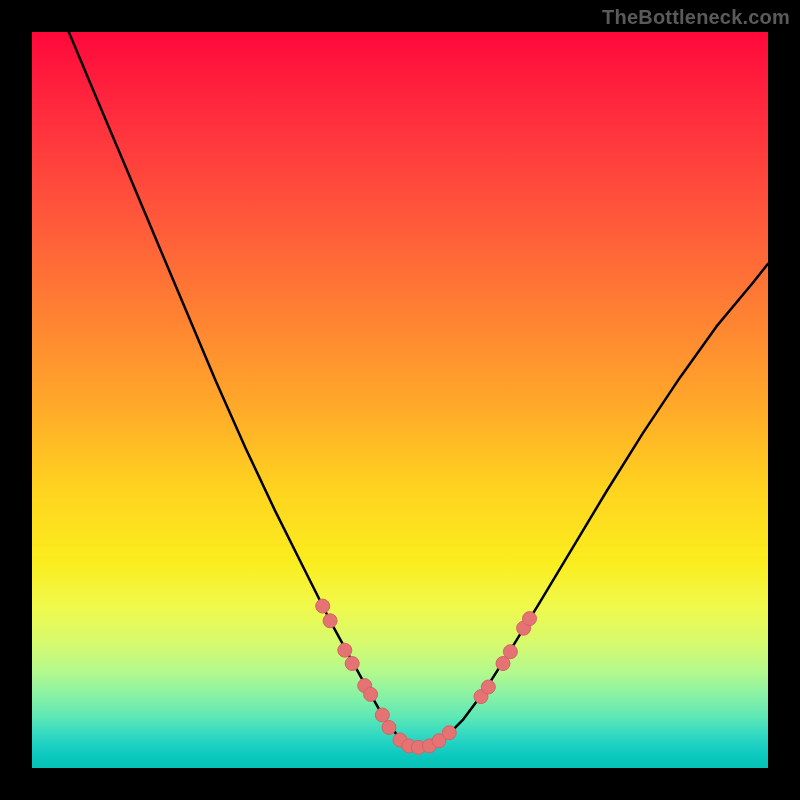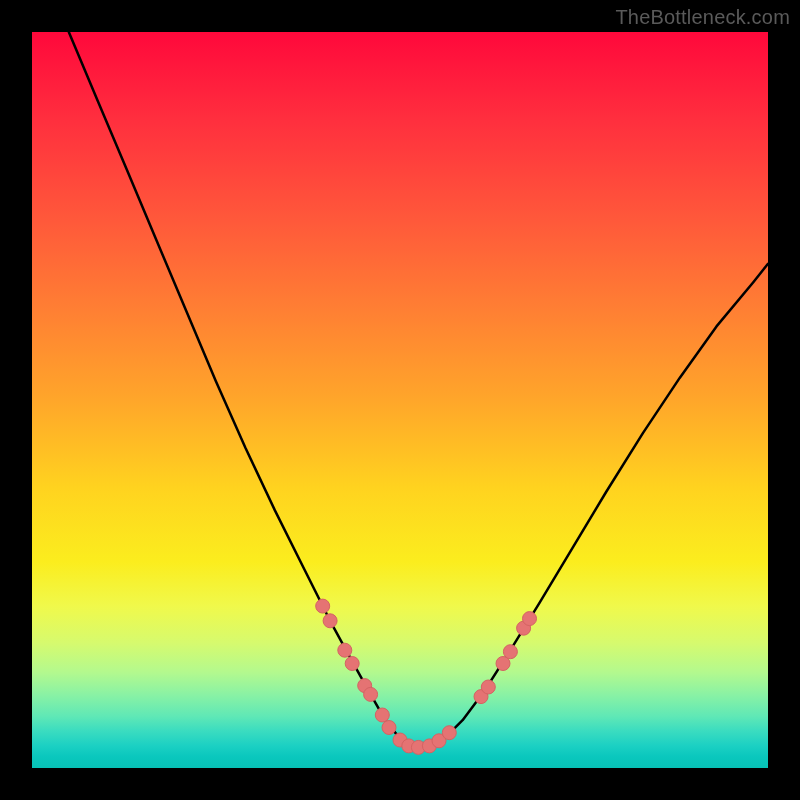--- a/index.html
+++ b/index.html
@@ -43,21 +43,21 @@
       #0ac7bd 98.5%,
       #07c2b6 100%
     );
   }
   .watermark {
     position: absolute;
     top: 6px;
     right: 10px;
     color: #5a5a5a;
     font-size: 20px;
-    font-weight: 400;
+    font-weight: 700;
     letter-spacing: 0.2px;
     user-select: none;
   }
   svg {
     position: absolute;
     left: 0;
     top: 0;
   }
 </style>
 </head>

